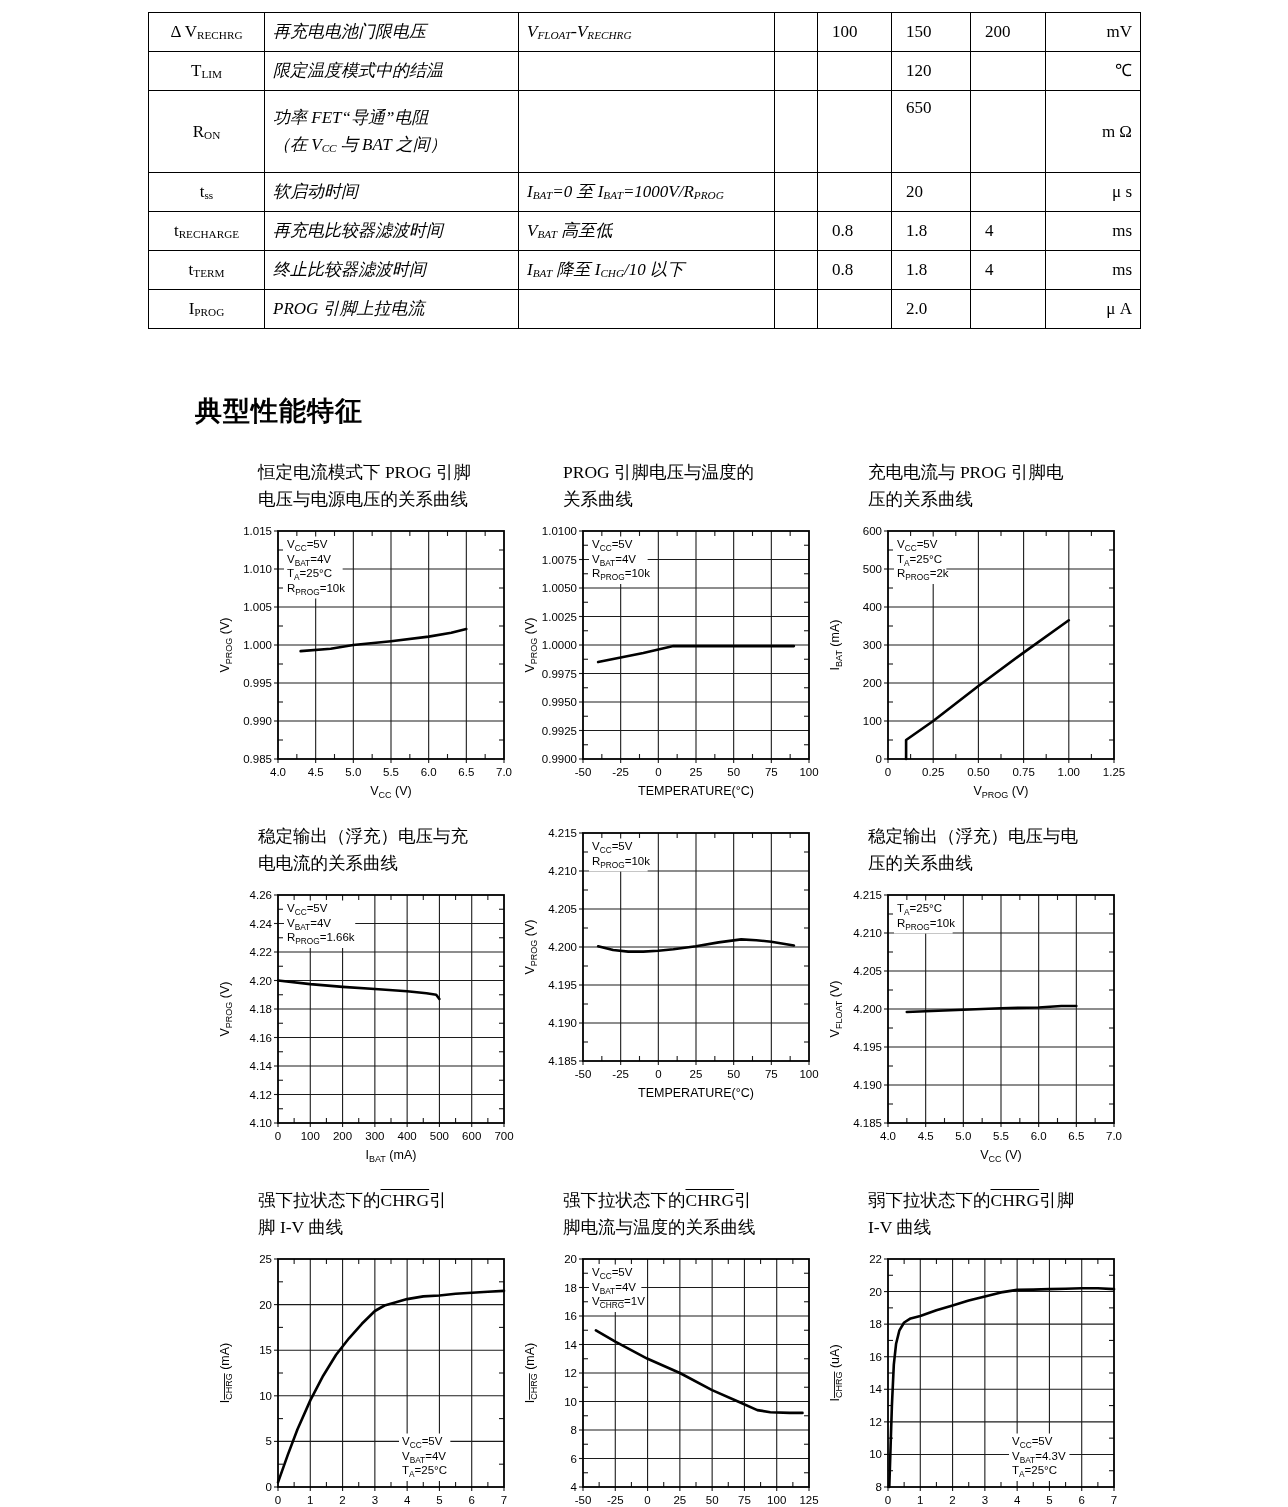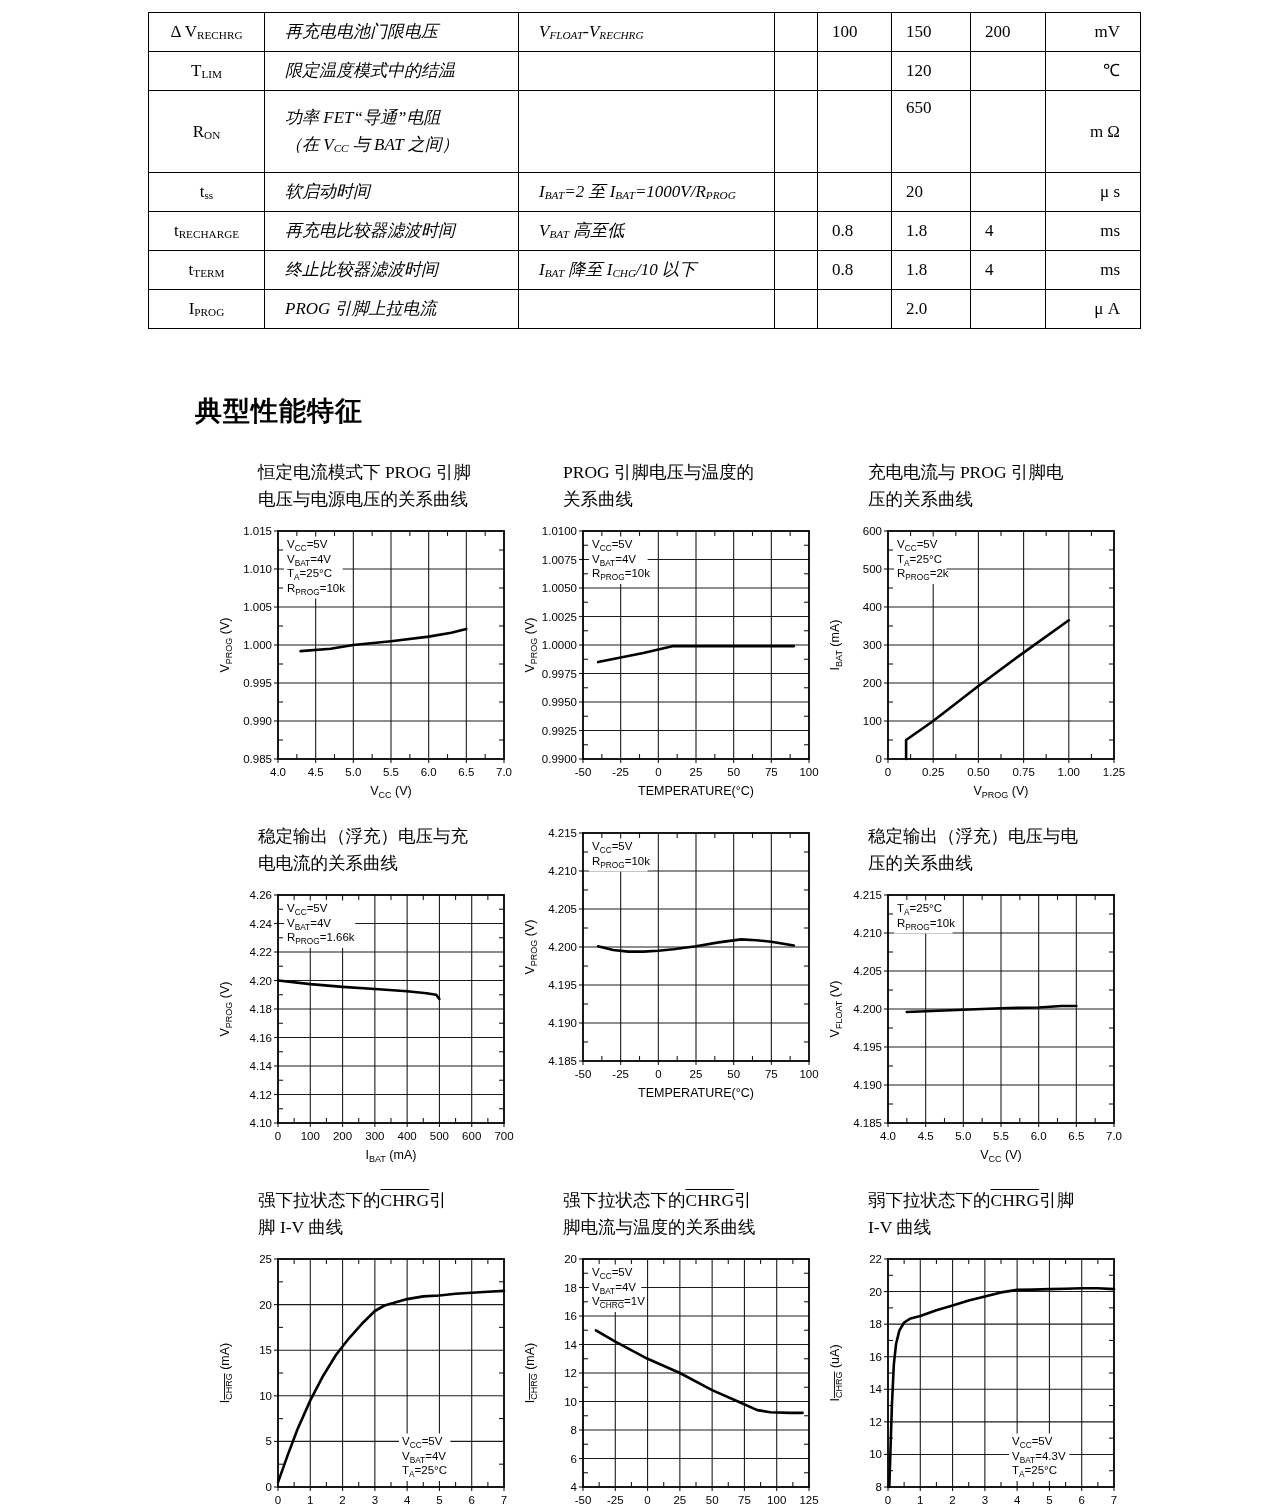--- a/index.html
+++ b/index.html
@@ -1,20 +1,20 @@
 <!DOCTYPE html>
 <html><head>
 <meta charset="utf-8">
 <style>
   html,body{margin:0;padding:0;background:#fff;}
   body{width:1288px;height:1507px;overflow:hidden;font-family:"Liberation Serif",serif;color:#000;}
   .page{box-sizing:border-box;width:1288px;padding:12px 0 0 148px;}
   
   .spec-table{border-collapse:collapse;width:992px;font-size:17px;table-layout:fixed;}
-  .spec-table td{border:1.7px solid #000;height:36px;padding:1px 20px;vertical-align:middle;line-height:1.25;}
+  .spec-table td{border:1.7px solid #000;height:36px;padding:1px 8px;vertical-align:middle;line-height:1.25;}
   .spec-table tr.tall td{height:74px;}
   .spec-table tr.tall td.val{vertical-align:top;padding-top:6px;}
   .spec-table td.sym{text-align:center;}
   .spec-table td.val{text-align:left;padding-left:14px;}
   .spec-table td.unit{text-align:right;}
   .spec-table td.param div{line-height:1.55;font-style:italic;}
   .sub{font-size:0.66em;vertical-align:-0.22em;letter-spacing:0;}
   .over{text-decoration:overline;}
   
   .section-title{font-family:"Liberation Sans",sans-serif;font-weight:bold;font-size:27px;margin:64px 4px 30px 47px;letter-spacing:1px;}
@@ -88,21 +88,21 @@
     <td class="val">650</td>
     <td class="val"></td>
     <td class="unit">m Ω</td>
   </tr>
         <tr>
     <td class="sym"><span>t</span><span class="sub">ss</span></td>
     <td class="param">
             <div><span>软启动时间</span></div>
           </td>
     <td class="param">
-            <div><span>I</span><span class="sub">BAT</span><span>=2 至 I</span><span class="sub">BAT</span><span>=1000V/R</span><span class="sub">PROG</span></div>
+            <div><span>I</span><span class="sub">BAT</span><span>=0 至 I</span><span class="sub">BAT</span><span>=1000V/R</span><span class="sub">PROG</span></div>
           </td>
     <td class="sym"></td>
     <td class="val"></td>
     <td class="val">20</td>
     <td class="val"></td>
     <td class="unit">μ s</td>
   </tr>
         <tr>
     <td class="sym"><span>t</span><span class="sub">RECHARGE</span></td>
     <td class="param">

